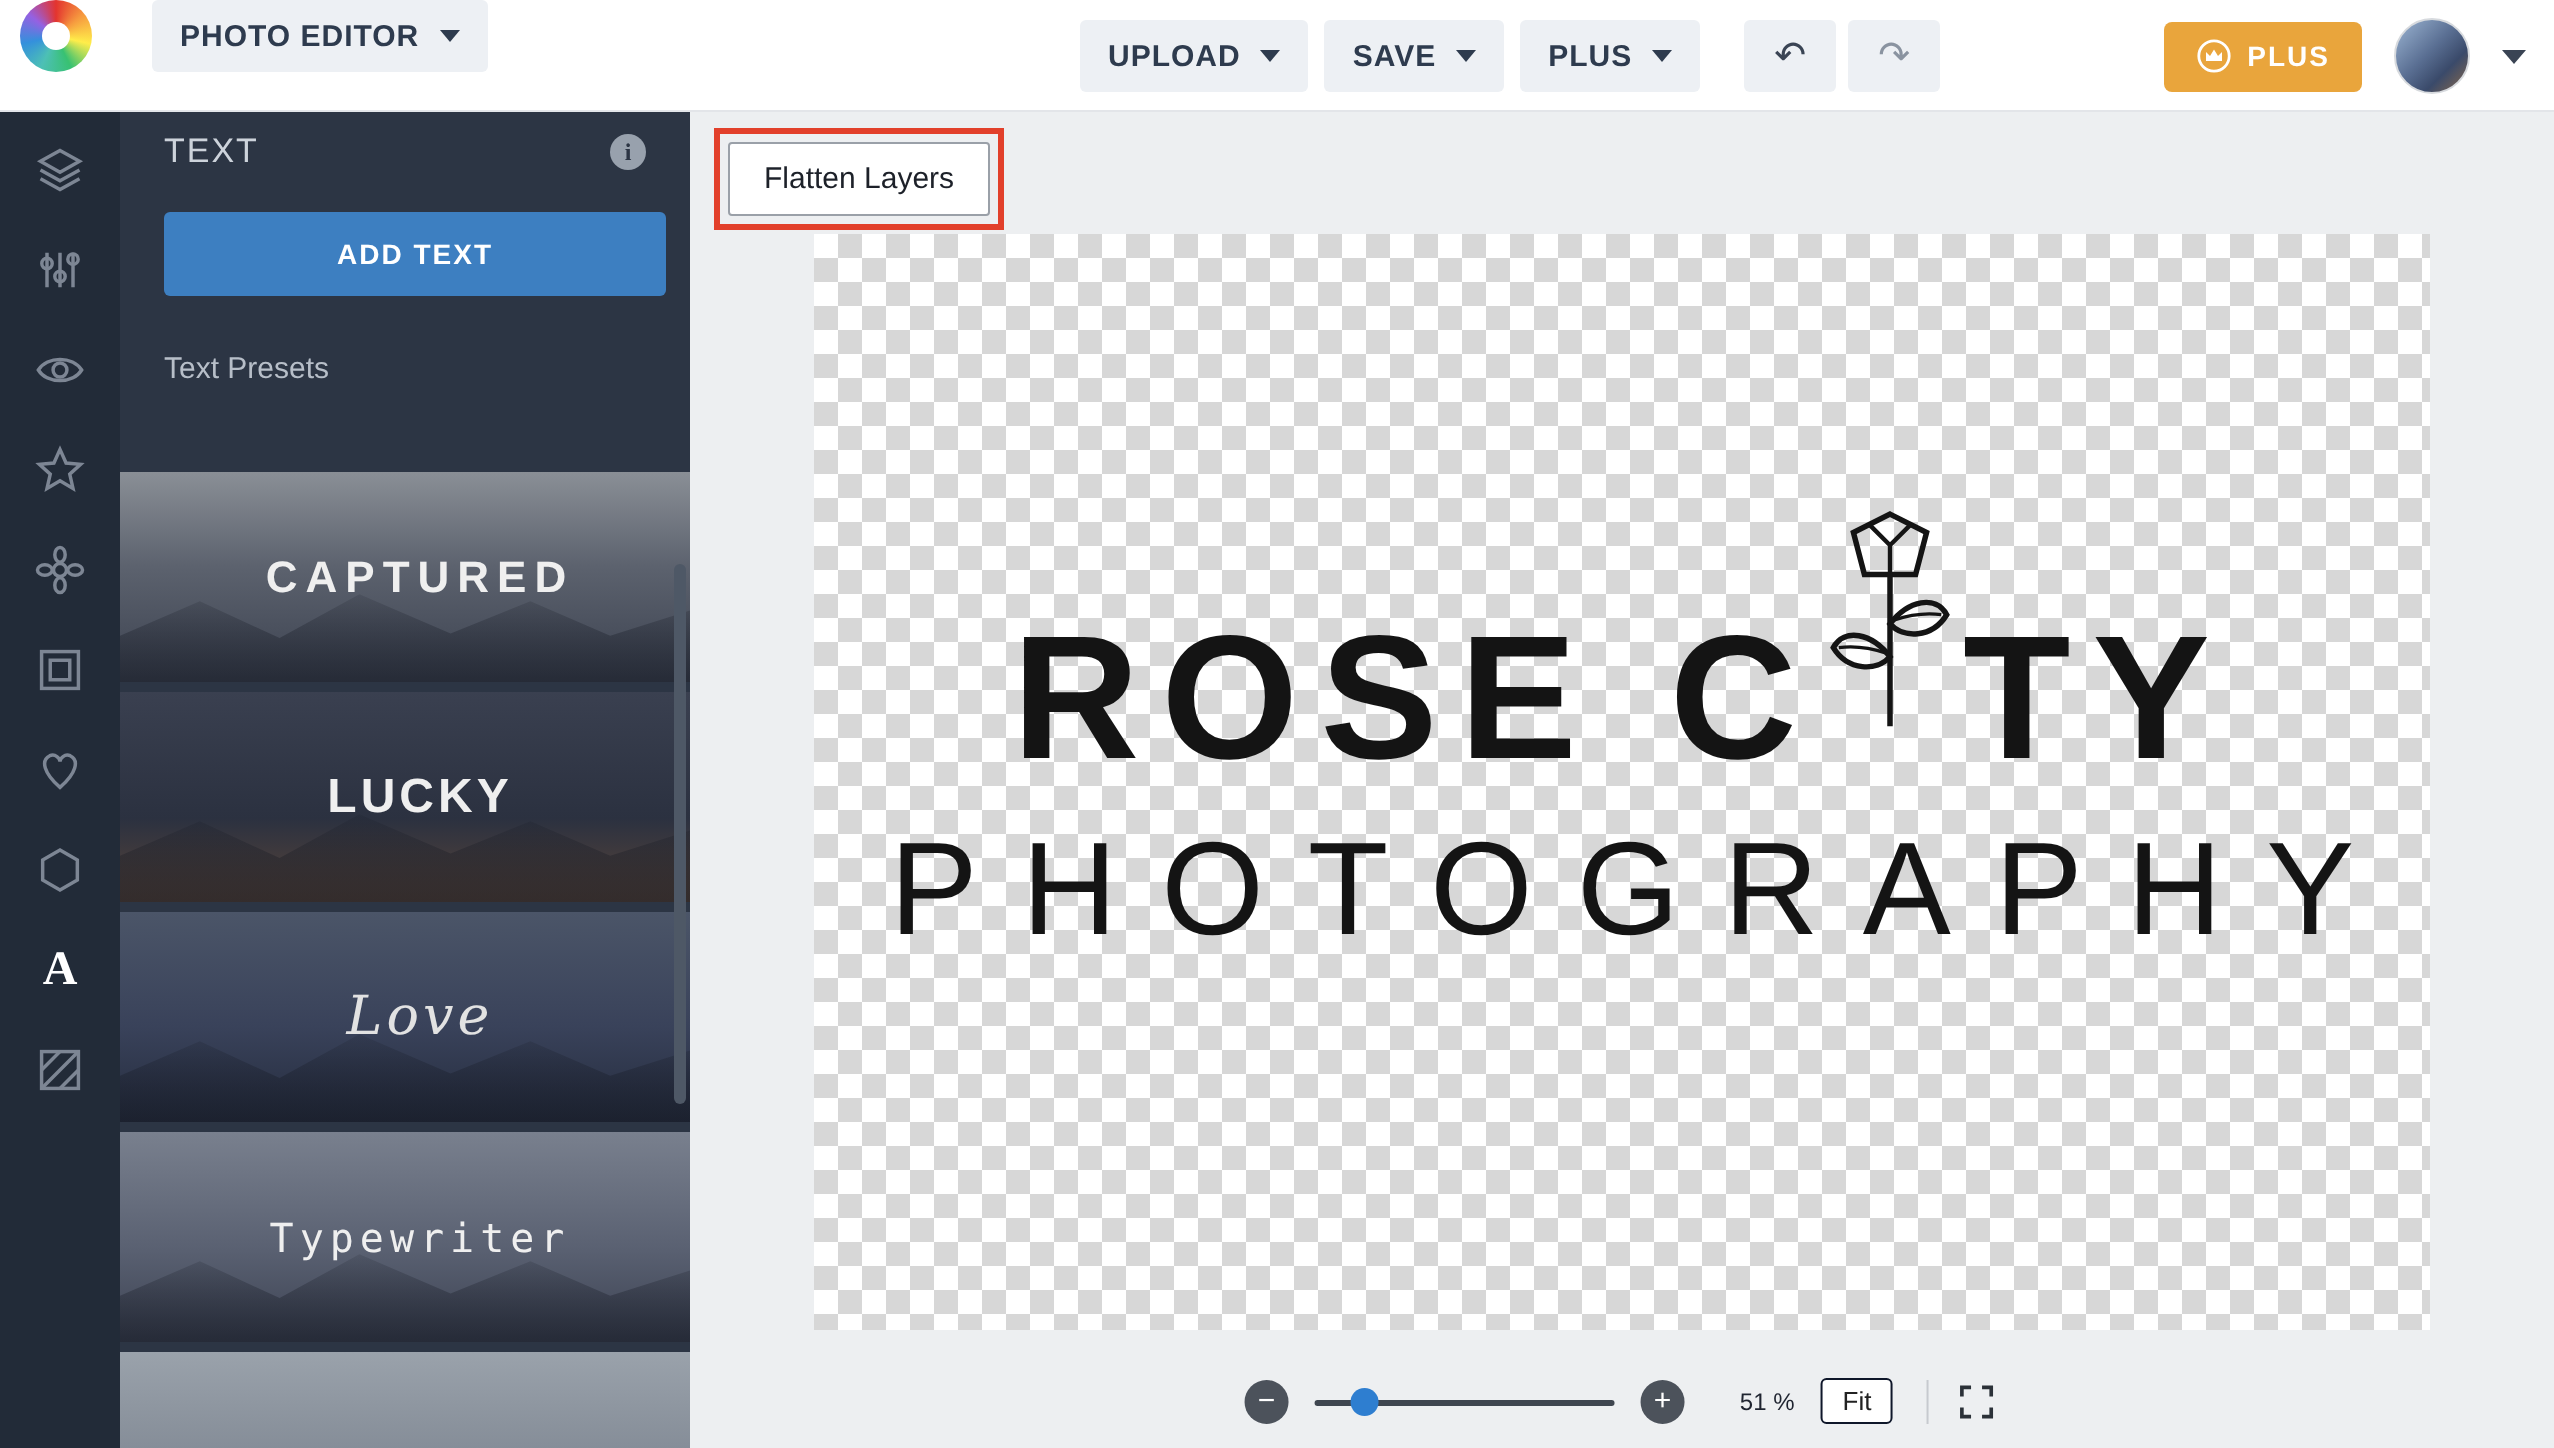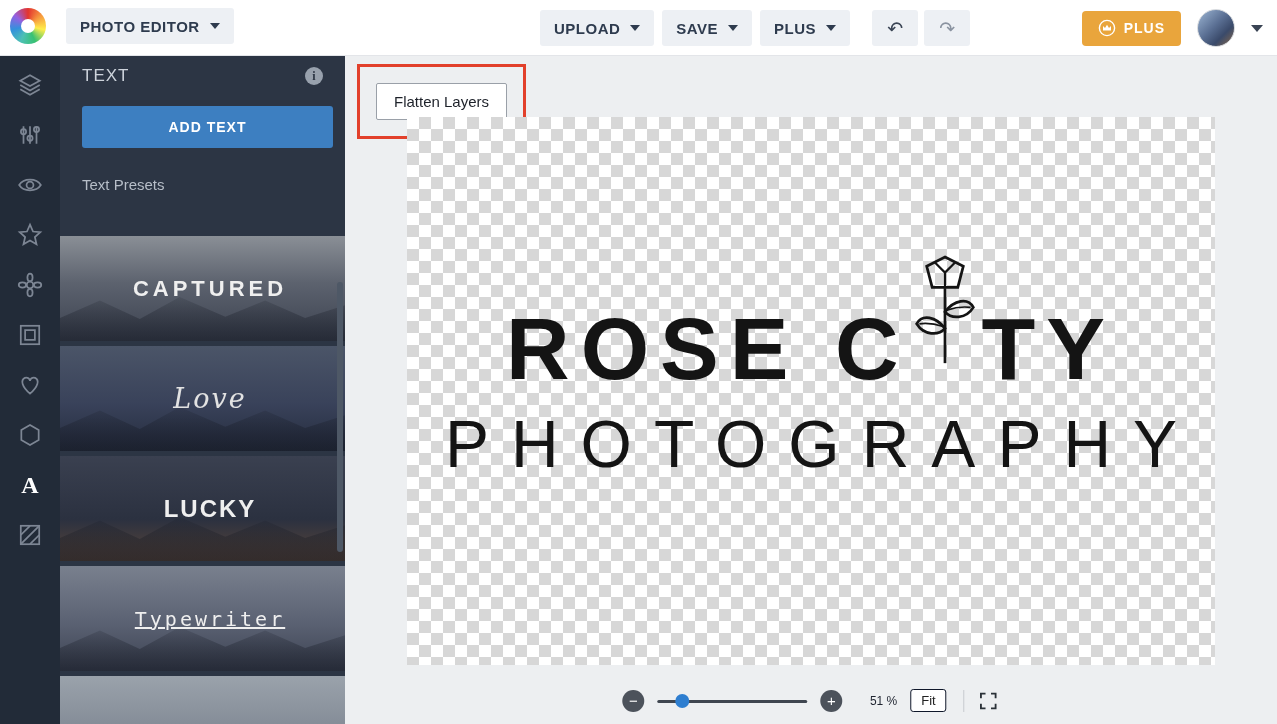--- a/index.html
+++ b/index.html
@@ -1,21 +1,21 @@
 <!DOCTYPE html>
 <html><head>
 <meta charset="utf-8">
 <style>
   * { margin:0; padding:0; box-sizing:border-box; }
   html,body { width:1277px; height:724px; overflow:hidden; font-family:"Liberation Sans",sans-serif; background:#edeff1; }
   .app { position:relative; width:1277px; height:724px; }
 
   
   .topbar { position:absolute; top:0; left:0; right:0; height:56px; background:#ffffff; border-bottom:1px solid #e3e5e9; z-index:30; }
-  .tb-left { position:absolute; left:10px; top:0; height:52px; display:flex; align-items:center; gap:20px; }
+  .tb-left { position:absolute; left:10px; top:0; height:52px; display:flex; align-items:flex-start; gap:30px; }
   .logo { width:36px; height:36px; border-radius:50%; background:conic-gradient(#e3342f,#f6993f,#ffed4a,#38c172,#4dc0b5,#3490dc,#9561e2,#e3342f); position:relative; cursor:pointer; }
   .logo::after { content:""; position:absolute; left:11px; top:11px; width:14px; height:14px; border-radius:50%; background:#fff; }
   .gbtn { display:inline-flex; align-items:center; gap:10px; height:36px; padding:0 14px; background:#edf0f4; border:none; border-radius:3px; color:#2e3b4e; font-size:15px; font-weight:bold; letter-spacing:.5px; cursor:pointer; font-family:"Liberation Sans",sans-serif; }
   .caret { width:0; height:0; border-left:5px solid transparent; border-right:5px solid transparent; border-top:6px solid #2e3b4e; display:inline-block; }
   .tb-center { position:absolute; left:540px; top:10px; display:flex; align-items:center; gap:8px; }
   .histbtn { width:46px; height:36px; background:#edf0f4; border:none; border-radius:3px; font-size:19px; color:#3a4454; cursor:pointer; }
   .histbtn.redo { color:#8a93a0; }
   .hist-group { display:flex; gap:6px; margin-left:14px; }
   .tb-right { position:absolute; right:14px; top:9px; display:flex; align-items:center; gap:16px; }
   .plusbtn { display:inline-flex; align-items:center; gap:8px; height:35px; padding:0 16px; background:#e9a53c; border:none; border-radius:4px; color:#fff; font-size:14px; font-weight:bold; letter-spacing:1px; cursor:pointer; }
@@ -45,26 +45,26 @@
   .p2 { background:linear-gradient(180deg,#3a4050 0%,#2b3140 60%,#5a4538 100%); }
   .p3 { background:linear-gradient(180deg,#7e8globals 0%,#6e7688 50%,#49506 100%); }
   .p3 { background:linear-gradient(180deg,#79808e 0%,#5a6172 55%,#3c4252 100%); }
   .p4 { background:linear-gradient(180deg,#9aa2ab 0%,#6d7582 100%); }
   .mnt::before { content:""; position:absolute; left:0; right:0; bottom:0; height:55%;
      background:linear-gradient(0deg,rgba(20,24,34,.55),rgba(20,24,34,0));
      clip-path:polygon(0 100%,0 60%,14% 30%,28% 62%,42% 24%,58% 58%,72% 30%,86% 60%,100% 38%,100% 100%); }
   .preset-0 .preset-text { font-weight:bold; font-size:22px; letter-spacing:4px; }
   .preset-1 .preset-text { font-family:"DejaVu Serif",serif; font-style:italic; font-size:27px; letter-spacing:2px; color:#e2e2e2; }
   .preset-2 .preset-text { font-weight:bold; font-size:24px; letter-spacing:2px; }
-  .preset-3 .preset-text { font-family:"DejaVu Sans Mono",monospace; font-size:20px; letter-spacing:3px;text-decoration:underline; }
+  .preset-3 .preset-text { font-family:"DejaVu Sans Mono",monospace; font-size:20px; letter-spacing:3px; }
   .scroll-thumb { position:absolute; right:2px; top:238px; width:6px; height:270px; border-radius:3px; background:#4e5866; cursor:grab; }
 
   
   .work { position:absolute; left:345px; right:0; top:56px; bottom:0; background:#edeff1; }
-  .flatten-wrap { position:absolute; left:12px; top:8px; border:3px solid #e2402b; padding:16px; }
+  .flatten-wrap { position:absolute; left:12px; top:8px; border:3px solid #e2402b; padding:4px; }
   .flatten-btn { background:#ffffff; border:1px solid #9aa0a8; border-radius:2px; padding:9px 17px; font-size:15px; color:#1d2129; cursor:pointer; font-family:"Liberation Sans",sans-serif; }
   .canvas { position:absolute; left:50%; transform:translateX(-50%); top:61px; width:808px; height:548px;
      background-image:conic-gradient(#d7d7d7 0 25%,#ffffff 0 50%,#d7d7d7 0 75%,#ffffff 0);
      background-size:24px 24px; }
   .logo-block { position:absolute; inset:0; display:flex; flex-direction:column; align-items:center; justify-content:center; color:#141414; }
   .logo-line1 { font-size:88px; font-weight:bold; letter-spacing:11px; white-space:nowrap; line-height:1; display:flex; align-items:center; }
   .rose-slot { display:inline-block; position:relative; width:64px; height:60px; margin:0 4px; }
   .rose-slot svg { position:absolute; left:0; top:-72px; }
   .logo-line2 { font-size:66px; font-weight:normal; letter-spacing:22px; white-space:nowrap; line-height:1; margin-top:18px; margin-right:-22px; }
 
@@ -195,27 +195,27 @@
       <span class="info-dot">i</span>
     </div>
     <button class="addtext">ADD TEXT</button>
     <div class="presets-heading">Text Presets</div>
 
     <div class="preset-list">
       <div class="preset preset-0">
         <div class="mnt p0"></div>
         <div class="preset-text">CAPTURED</div>
       </div>
+      <div class="preset preset-2">
+        <div class="mnt p2"></div>
+        <div class="preset-text">LUCKY</div>
+      </div>
       <div class="preset preset-1">
         <div class="mnt p1"></div>
         <div class="preset-text">Love</div>
-      </div>
-      <div class="preset preset-2">
-        <div class="mnt p2"></div>
-        <div class="preset-text">LUCKY</div>
       </div>
       <div class="preset preset-3">
         <div class="mnt p3"></div>
         <div class="preset-text">Typewriter</div>
       </div>
       <div class="preset preset-4">
         <div class="mnt p4"></div>
         <div class="preset-text"></div>
       </div>
     </div>

